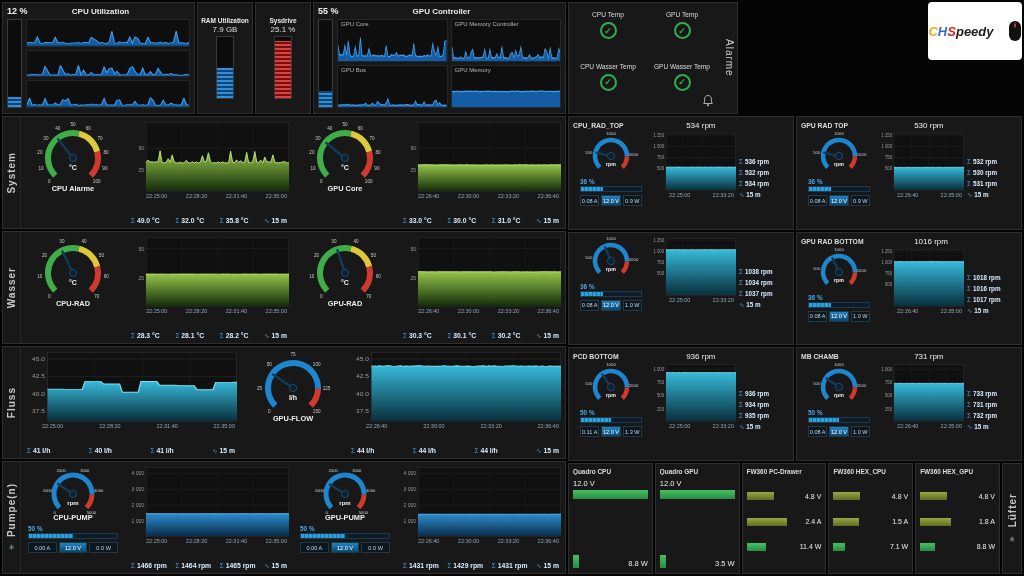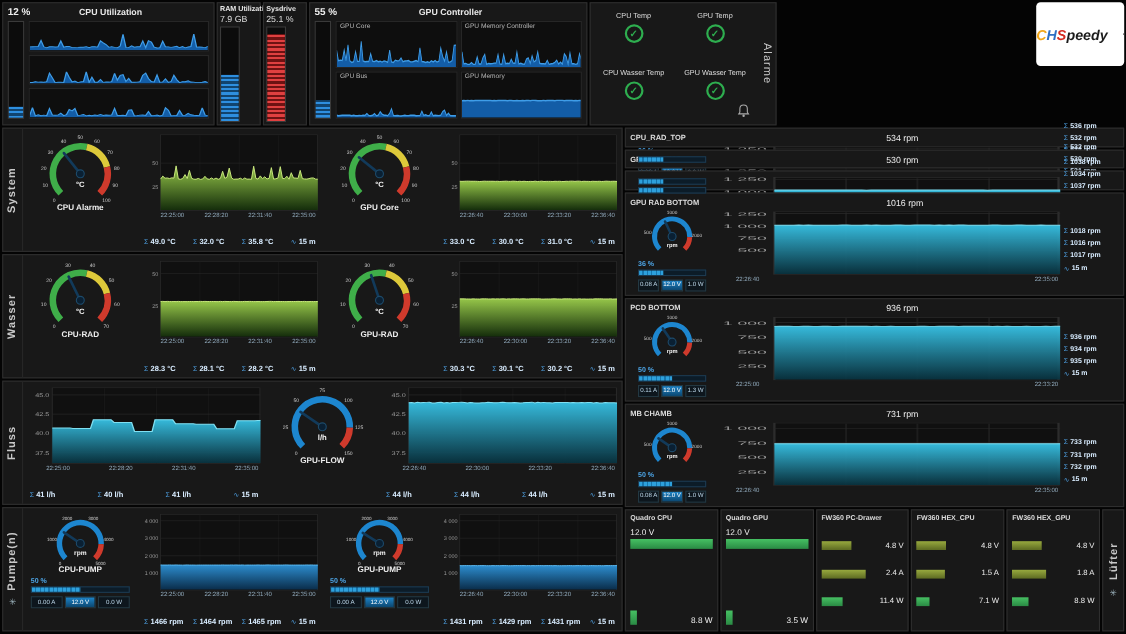--- a/index.html
+++ b/index.html
@@ -16,39 +16,39 @@
 .hp-title{flex:1;text-align:center;font-size:8px;font-weight:bold;color:#e8e8e8;padding-right:30px;white-space:nowrap}
 .hp-body{display:flex;gap:4px;padding:2px 4px 5px;flex:1;min-height:0}
 .vbar{width:15px;border:1px solid #3a3a3a;background:#0c0c0c;position:relative;flex:none}
 .vbar-fill{position:absolute;bottom:0;left:0;right:0;height:0}
 .vbar-fill.blue{background:repeating-linear-gradient(to top,#2e8fe0 0 2px,#11446f 2px 4px)}
 .vbar-fill.red{background:repeating-linear-gradient(to top,#e04040 0 2px,#6e1212 2px 4px)}
 .spark-col{flex:1;display:flex;flex-direction:column;gap:3px;min-width:0}
 .spark{flex:1;background:#0e0e0e;border:1px solid #262626;position:relative;overflow:hidden;min-height:0}
 .spark svg{position:absolute;left:0;top:0;width:100%;height:100%}
 .spark-label{position:absolute;top:1px;left:3px;font-size:6px;color:#b8b8b8;z-index:2}
-.hp-small{width:40px;display:flex;flex-direction:column;padding:2px 2px;flex:none}
+.hp-small{width:56px;display:flex;flex-direction:column;align-items:center;padding:14px 2px;flex:none}
 .hp-title2{font-size:6.5px;font-weight:bold;color:#e8e8e8;white-space:nowrap}
 .hp-val2{font-size:8px;color:#ddd;margin:1px 0 2px}
 .hp-small .vbar{width:18px;flex:1}
 .gpu-grid{flex:1;display:grid;grid-template-columns:1fr 1fr;grid-template-rows:1fr 1fr;gap:3px;min-width:0}
 .hp-alarm{width:170px;display:flex;position:relative;flex:none}
 .alarm-grid{flex:1;display:grid;grid-template-columns:1fr 1fr;grid-template-rows:1fr 1fr;padding:5px 2px 2px}
 .alarm-item{display:flex;flex-direction:column;align-items:center;gap:4px;padding-top:3px}
 .alarm-label{font-size:6.6px;color:#ddd;white-space:nowrap}
 .alarm-ring{width:17px;height:17px;border:2px solid #2eae4f;border-radius:50%;display:flex;align-items:center;justify-content:center;font-size:9px;color:#2eae4f;font-weight:bold}
 .alarm-side{width:16px;display:flex;align-items:center;justify-content:center}
 .vtext-down{writing-mode:vertical-rl;font-size:10px;color:#ccc;letter-spacing:1px}
 .vtext-up{writing-mode:vertical-rl;transform:rotate(180deg);font-size:10px;color:#c8c8c8;letter-spacing:1px;font-weight:bold}
 .bell{position:absolute;right:22px;bottom:5px;cursor:pointer}
 .hdr-spacer{flex:1}
 .profile{width:60px;height:58px;background:#c41420;display:flex;flex-direction:column;align-items:center;justify-content:center;gap:2px;align-self:flex-start;cursor:pointer;flex:none}
 .profile-label{font-size:9px;color:#fff}
 .profile-num{font-size:15px;font-weight:bold;color:#fff}
-.logo{width:80px;height:58px;background:#fff;border-radius:4px;display:flex;align-items:center;justify-content:center;gap:14px;align-self:flex-start;flex:none}
+.logo{width:94px;height:58px;background:#fff;border-radius:4px;display:flex;align-items:center;justify-content:center;gap:14px;align-self:flex-start;flex:none}
 .logo-text{font-size:13px;font-weight:bold;font-style:italic;letter-spacing:0}
 
 .main{flex:1;display:flex;gap:2px;min-height:0}
 .left{width:564px;display:flex;flex-direction:column;gap:2px;flex:none}
 .sec-row{flex:1;display:flex;min-height:0}
 .vstrip{width:18px;display:flex;flex-direction:column;align-items:center;justify-content:center;gap:5px;border-right:1px solid #262626;flex:none}
 .fan-glyph{font-size:8px;color:#9ab0ba}
 .gaugebox{width:104px;display:flex;flex-direction:column;align-items:center;padding-top:4px;flex:none}
 .gauge-name{font-size:7.4px;font-weight:bold;color:#eee;text-align:center;margin-top:-3px;white-space:nowrap}
 .chartbox{flex:1;display:flex;flex-direction:column;padding:5px 4px 3px;min-width:0}
@@ -59,21 +59,21 @@
 .stat-icon{color:#4d9fe0;font-size:6.3px;font-weight:normal}
 .pct{width:100%;padding:0 7px;margin-top:3px;cursor:pointer}
 .pct-label{font-size:6.4px;color:#4da6e8;font-weight:bold}
 .pct-track{height:6px;background:#0c1c28;border:1px solid #1c3a50;position:relative;margin-top:1px}
 .pct-fill{position:absolute;top:0;bottom:0;left:0;background:repeating-linear-gradient(to right,#2da0dc 0 3px,#1776ae 3px 4px)}
 .sensors{display:flex;gap:2px;width:100%;padding:0 7px;margin-top:3px}
 .sensor{flex:1;height:11px;display:flex;align-items:center;justify-content:center;font-size:5.6px;color:#bcd6e8;background:#0d161d;border:1px solid #233842;white-space:nowrap}
 .sensor.lit{background:linear-gradient(#1d84c8,#0b466f);color:#fff}
 
 .right{flex:1;display:flex;flex-direction:column;gap:2px;min-width:0}
-.fans{flex:1;display:grid;grid-template-columns:1fr;grid-template-rows:1fr 1fr 1fr;gap:2px;min-height:0}
+.fans{flex:1;display:grid;grid-template-columns:1fr 1fr;grid-template-rows:1fr 1fr 1fr;gap:2px;min-height:0}
 .fan{display:flex;flex-direction:column;padding:3px 4px;min-height:0}
 .fan-hd{display:flex;align-items:center;height:11px;flex:none}
 .fan-name{flex:1.1;font-size:6.8px;font-weight:bold;color:#ddd;white-space:nowrap}
 .fan-val{flex:1;font-size:8px;color:#eee;text-align:left}
 .fan-body{flex:1;display:flex;gap:3px;min-height:0}
 .fan-left{width:76px;display:flex;flex-direction:column;flex:none}
 .fan-chartwrap{flex:1;display:flex;flex-direction:column;min-width:0;padding-top:2px}
 .fan-chartwrap svg.chart{width:100%;flex:none}
 .fan-stats{width:50px;display:flex;flex-direction:column;justify-content:center;gap:4px;flex:none}
 .fan-stats .stat{font-size:6.3px;font-weight:bold;color:#d8ecff}

